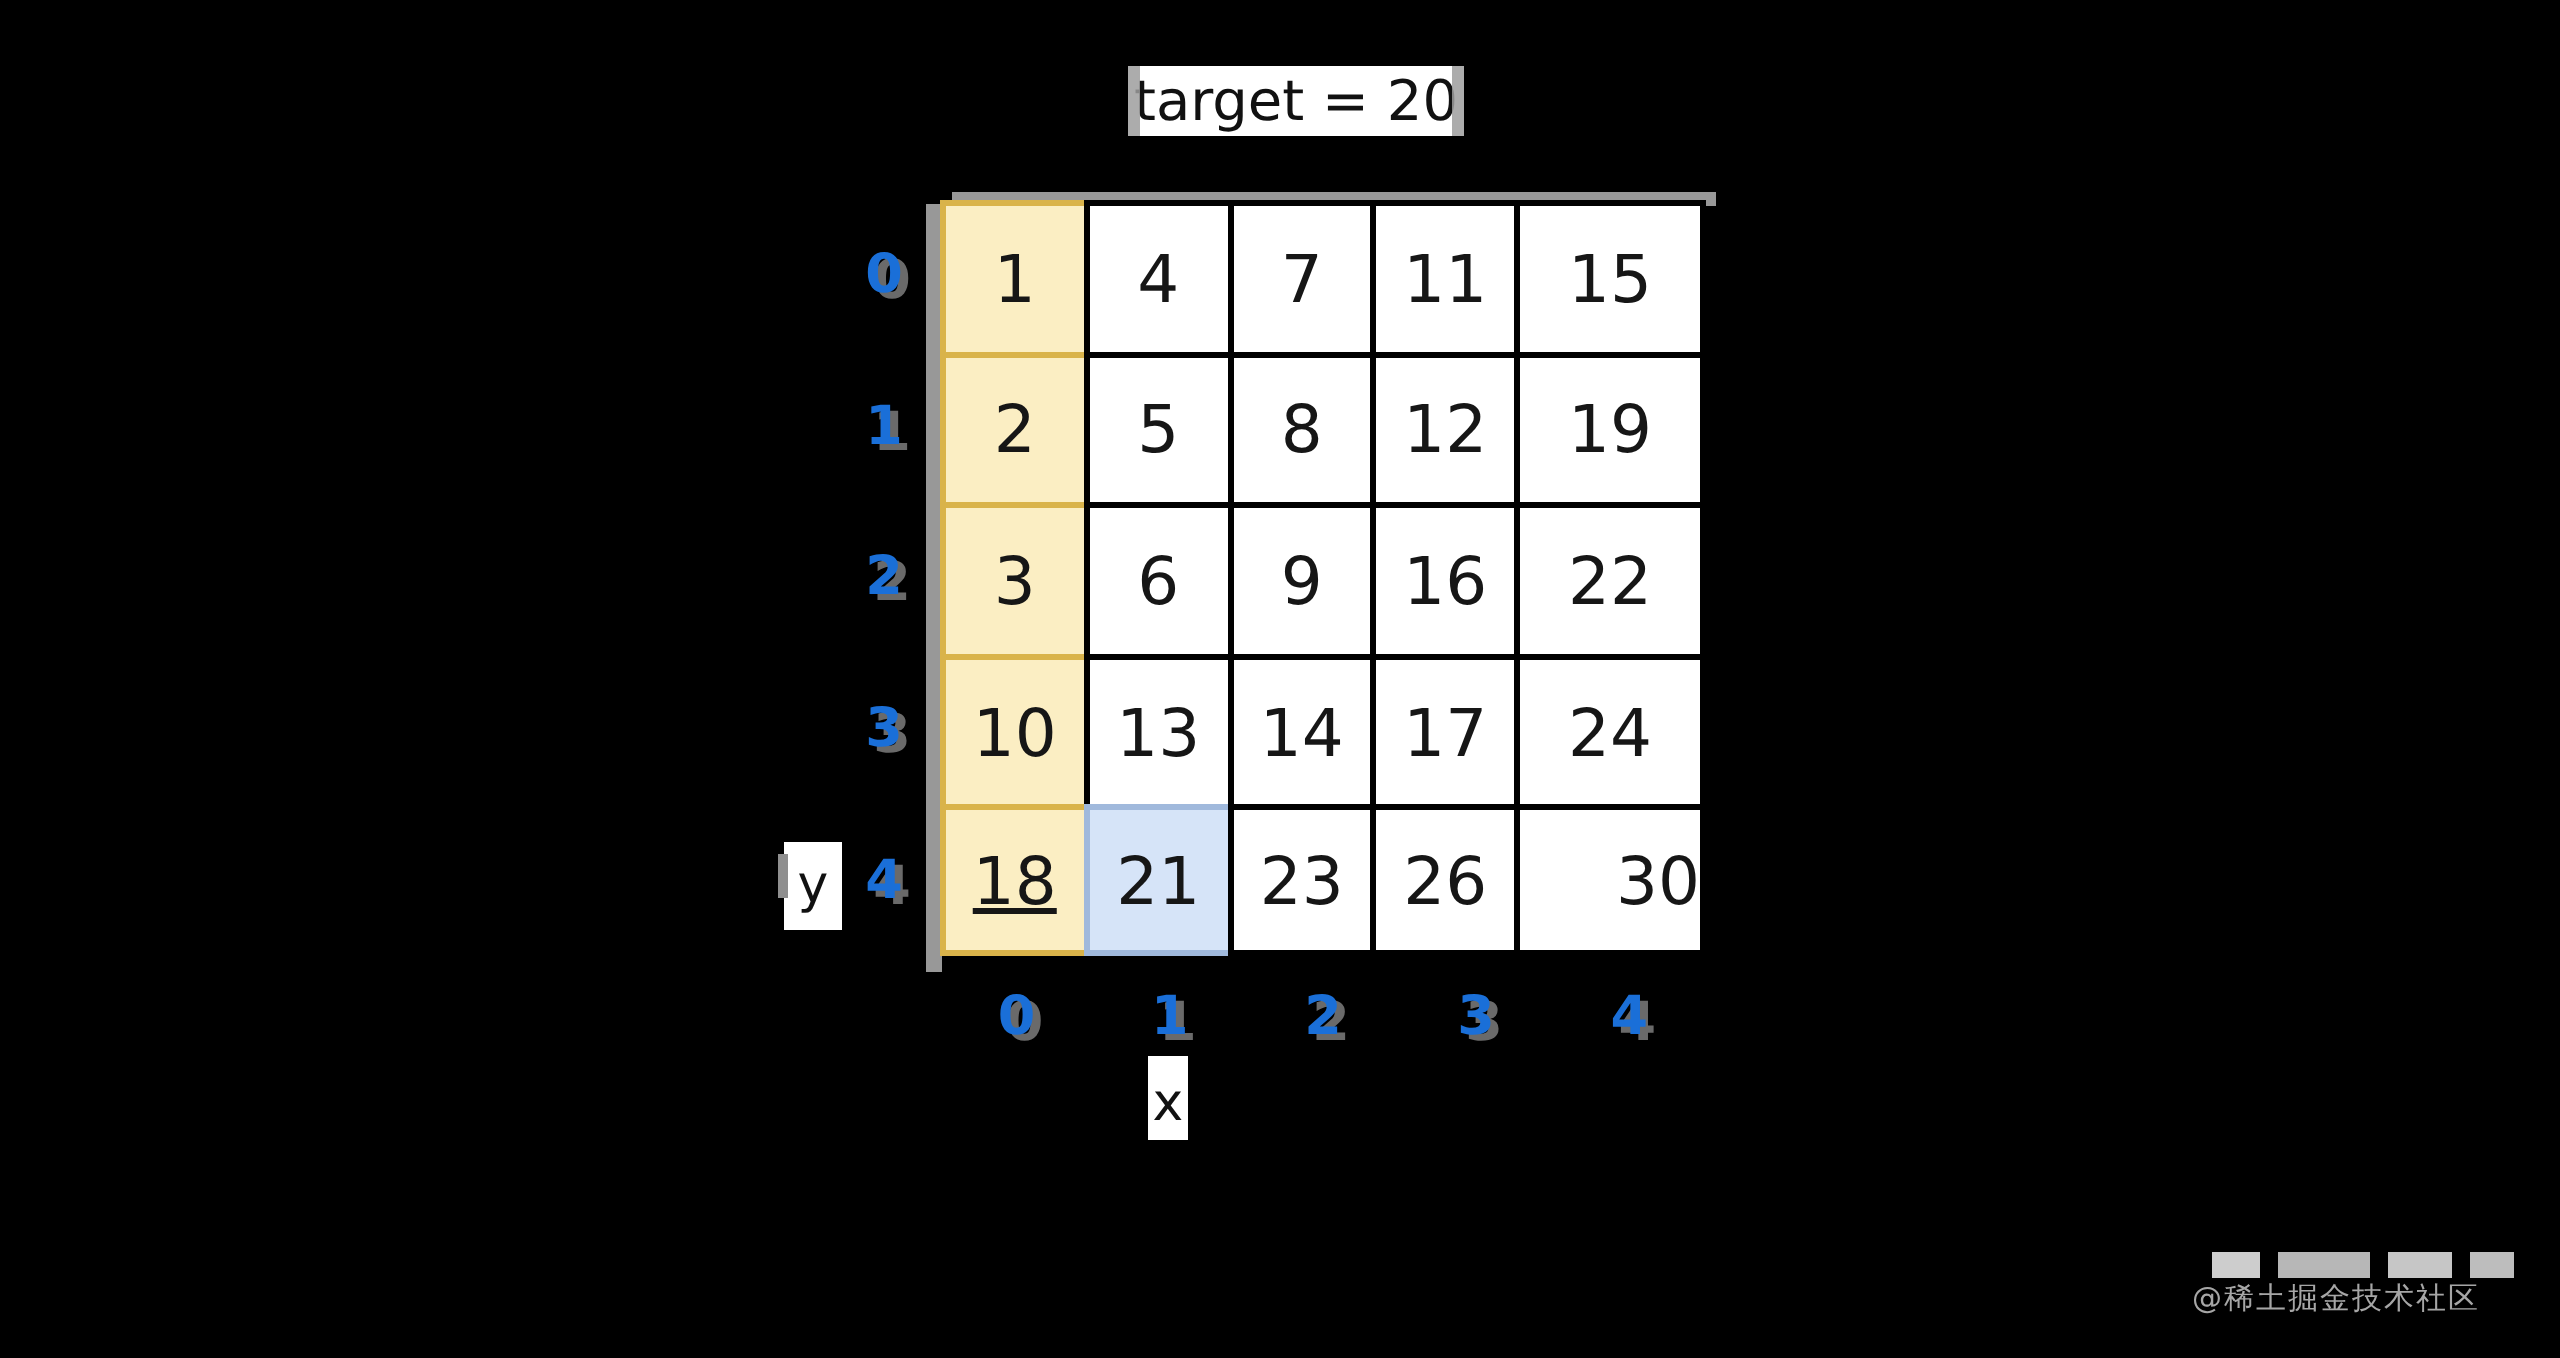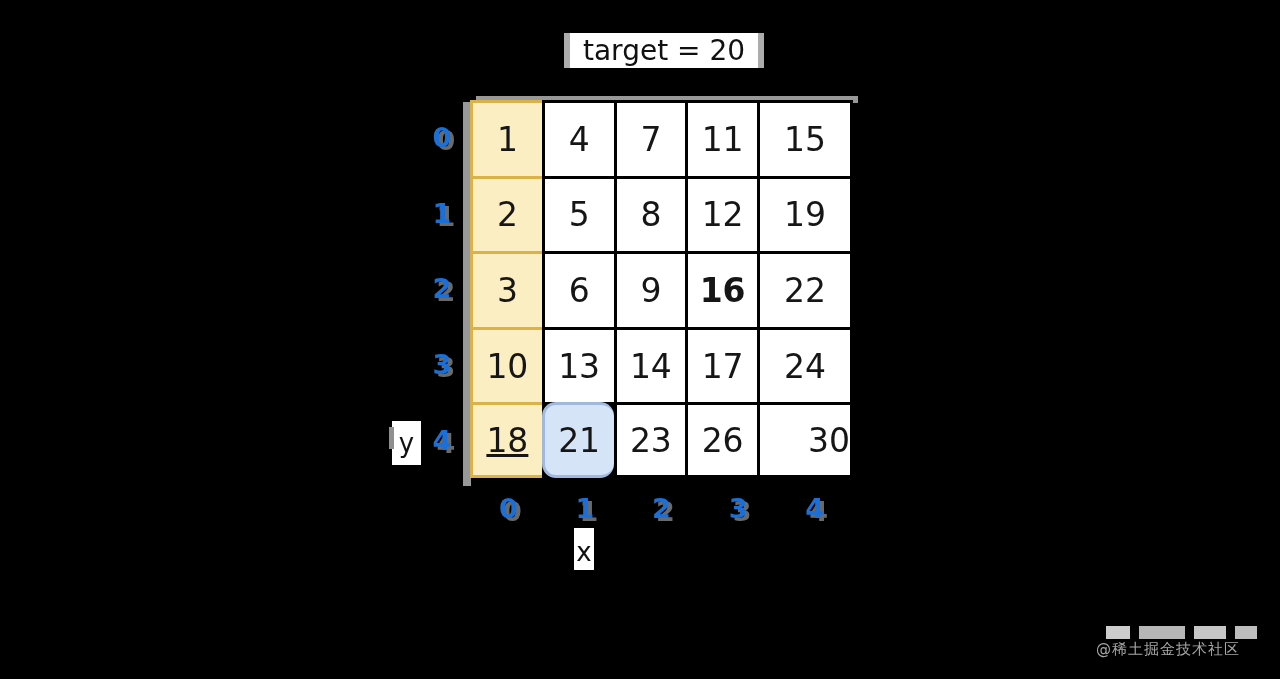--- a/index.html
+++ b/index.html
@@ -9,21 +9,21 @@
     height: 679px;
     background: var(--background, #000);
     overflow: hidden;
     font-family: "DejaVu Sans", "Liberation Sans", sans-serif;
   }
 
   
   .title-box {
     position: absolute;
     left: 564px; top: 33px;
-    width: 200px; height: 35px;
+    width: 168px; height: 35px;
     background: #fff;
     display: flex; align-items: center; justify-content: center;
     font-size: 28px; color: #111;
     white-space: nowrap;
   }
   .title-box::before, .title-box::after {
     content: ""; position: absolute; top: 0; bottom: 0; width: 6px;
     background: #9e9e9e; opacity: .85;
   }
   .title-box::before { left: 0; }
@@ -46,21 +46,21 @@
   }
   .cell {
     box-sizing: border-box;
     display: flex; align-items: center; justify-content: center;
     background: var(--cell-bg, #fff);
     color: var(--cell-text, #161616);
     font-size: 33px;
     line-height: 1;
   }
   .cell.ycell { background: var(--col-highlight-bg, #fbeec3); }
-  .cell.bcell { background: var(--cell-highlight-bg, #d6e4f8); border-radius: 14px; }
+  .cell.bcell { background: var(--cell-highlight-bg, #d6e4f8); }
 
   
   .y-ticks {
     position: absolute; left: 426px; top: 100px;
     width: 32px; height: 378px;
     display: flex; flex-direction: column; z-index: 2;
   }
   .x-ticks {
     position: absolute; left: 470px; top: 492px;
     width: 383px; height: 32px;
@@ -128,21 +128,21 @@
       <div class="cell" style="border-style: solid; border-color: var(--cell-border); border-width: 3px 0px 0px 3px;">11</div>
       <div class="cell" style="border-style: solid; border-color: var(--cell-border); border-width: 3px 3px 0px;">15</div>
       <div class="cell ycell" style="border-style: solid; border-color: var(--col-highlight-border); border-width: 3px 0px 0px 3px;">2</div>
       <div class="cell" style="border-style: solid; border-color: var(--cell-border); border-width: 3px 0px 0px 3px;">5</div>
       <div class="cell" style="border-style: solid; border-color: var(--cell-border); border-width: 3px 0px 0px 3px;">8</div>
       <div class="cell" style="border-style: solid; border-color: var(--cell-border); border-width: 3px 0px 0px 3px; text-align: right;">12</div>
       <div class="cell" style="border-style: solid; border-color: var(--cell-border); border-width: 3px 3px 0px;">19</div>
       <div class="cell ycell" style="border-style: solid; border-color: var(--col-highlight-border); border-width: 3px 0px 0px 3px;">3</div>
       <div class="cell" style="border-style: solid; border-color: var(--cell-border); border-width: 3px 0px 0px 3px;">6</div>
       <div class="cell" style="border-style: solid; border-color: var(--cell-border); border-width: 3px 0px 0px 3px;">9</div>
-      <div class="cell" style="border-style: solid; border-color: var(--cell-border); border-width: 3px 0px 0px 3px; font-weight: bold;">16</div>
+      <div class="cell" style="border-style: solid; border-color: var(--cell-border); border-width: 3px 0px 0px 3px;">16</div>
       <div class="cell" style="border-style: solid; border-color: var(--cell-border); border-width: 3px 3px 0px;">22</div>
       <div class="cell ycell" style="border-style: solid; border-color: var(--col-highlight-border); border-width: 3px 0px 0px 3px;">10</div>
       <div class="cell" style="border-style: solid; border-color: var(--cell-border); border-width: 3px 0px 0px 3px;">13</div>
       <div class="cell" style="border-style: solid; border-color: var(--cell-border); border-width: 3px 0px 0px 3px;">14</div>
       <div class="cell" style="border-style: solid; border-color: var(--cell-border); border-width: 3px 0px 0px 3px;">17</div>
       <div class="cell" style="border-style: solid; border-color: var(--cell-border); border-width: 3px 3px 0px; text-align: center;">24</div>
       <div class="cell ycell" style="border-style: solid; border-color: var(--col-highlight-border); border-width: 3px 0px 3px 3px; text-decoration: underline;">18</div>
       <div class="cell bcell" style="border-style: solid; border-color: var(--cell-highlight-border); border-width: 3px 0px 3px 3px;">21</div>
       <div class="cell" style="border-style: solid; border-color: var(--cell-border); border-width: 3px 0px 3px 3px;">23</div>
       <div class="cell" style="border-style: solid; border-color: var(--cell-border); border-width: 3px 0px 3px 3px;">26</div>

